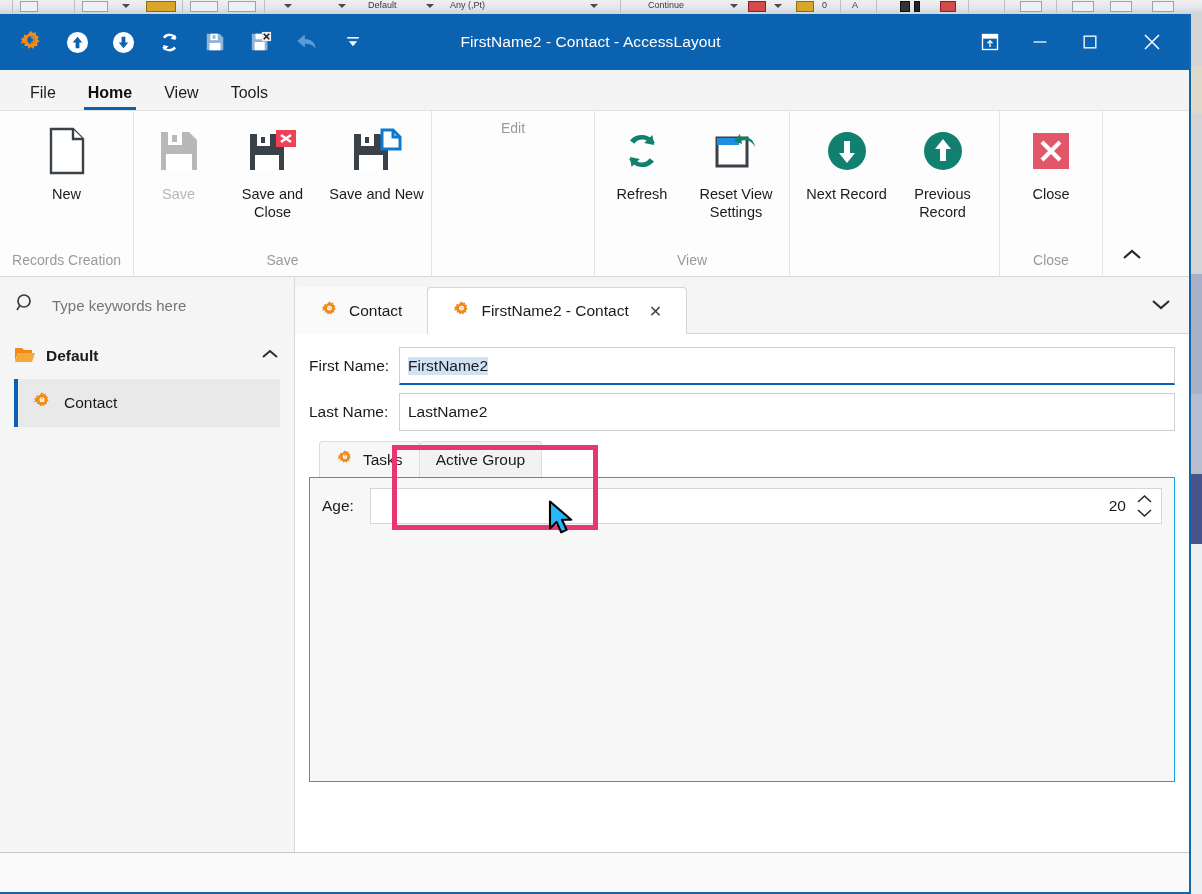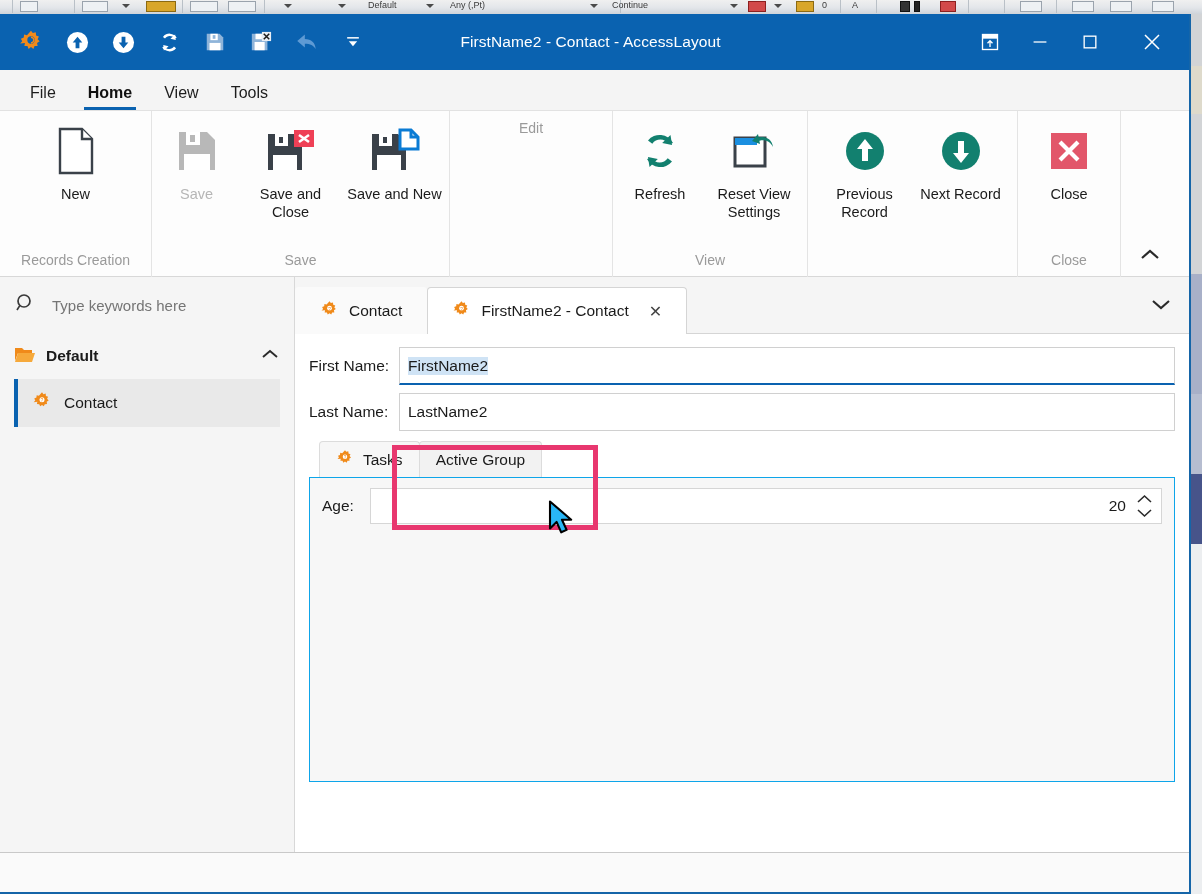--- a/index.html
+++ b/index.html
@@ -214,21 +214,21 @@
     <div class="bi" style="left:190px;width:28px"></div>
     <div class="bi" style="left:228px;width:28px"></div>
     <div class="bsep" style="left:264px"></div>
     <div class="bcar" style="left:284px"></div>
     <div class="bcar" style="left:338px"></div>
     <div class="btxt" style="left:368px">Default</div>
     <div class="bcar" style="left:426px"></div>
     <div class="btxt" style="left:450px">Any (,Pt)</div>
     <div class="bcar" style="left:590px"></div>
     <div class="bsep" style="left:620px"></div>
-    <div class="btxt" style="left:612px">Continue</div>
+    <div class="btxt" style="left:648px">Continue</div>
     <div class="bcar" style="left:730px"></div>
     <div class="bi" style="left:748px;width:18px;background:#d24a4a;border-color:#8c2020"></div>
     <div class="bcar" style="left:774px"></div>
     <div class="bi" style="left:796px;width:18px;background:#d9a62a;border-color:#8c6a12"></div>
     <div class="btxt" style="left:822px">0</div>
     <div class="bsep" style="left:840px"></div>
     <div class="btxt" style="left:852px">A</div>
     <div class="bsep" style="left:876px"></div>
     <div class="bi" style="left:900px;width:10px;background:#333;border-color:#111"></div>
     <div class="bi" style="left:914px;width:6px;background:#222;border-color:#111"></div>
@@ -354,21 +354,21 @@
 
     <div class="ribtabs">
       <div class="ribtab">File</div>
       <div class="ribtab active">Home</div>
       <div class="ribtab">View</div>
       <div class="ribtab">Tools</div>
     </div>
 
     <div class="ribbon">
 
-      <div class="rgroup" style="width:152px">
+      <div class="rgroup" style="width:134px">
         <div class="ritems">
           <div class="rbtn">
             <span class="ico">
               <svg width="44" height="50" viewBox="0 0 44 50">
                 <path d="M6 3h22l10 10v34H6z" fill="#ffffff" stroke="#3a4149" stroke-width="2.4"></path>
                 <path d="M28 3v10h10" fill="#ffffff" stroke="#3a4149" stroke-width="2.4"></path>
               </svg>
             </span>
             <span class="cap">New</span>
           </div>
@@ -452,33 +452,33 @@
         </div>
         <div class="rlabel">View</div>
       </div>
 
       <div class="rgroup" style="width:210px">
         <div class="ritems">
           <div class="rbtn" style="width:96px">
             <span class="ico">
               <svg width="44" height="44" viewBox="0 0 44 44">
                 <circle cx="22" cy="22" r="19" fill="#12806f"></circle>
-                <path d="M22 10l8 10h-5v12h-6V20h-5z" fill="#ffffff"></path>
-              </svg>
-            </span>
-            <span class="cap">Previous Record</span>
+                <path d="M22 34l-8-10h5V12h6v12h5z" fill="#ffffff"></path>
+              </svg>
+            </span>
+            <span class="cap">Next Record</span>
           </div>
           <div class="rbtn" style="width:96px">
             <span class="ico">
               <svg width="44" height="44" viewBox="0 0 44 44">
                 <circle cx="22" cy="22" r="19" fill="#12806f"></circle>
-                <path d="M22 34l-8-10h5V12h6v12h5z" fill="#ffffff"></path>
-              </svg>
-            </span>
-            <span class="cap">Next Record</span>
+                <path d="M22 10l8 10h-5v12h-6V20h-5z" fill="#ffffff"></path>
+              </svg>
+            </span>
+            <span class="cap">Previous Record</span>
           </div>
         </div>
       </div>
 
       <div class="rgroup" style="width:103px">
         <div class="ritems">
           <div class="rbtn" style="width:92px">
             <span class="ico">
               <svg width="42" height="42" viewBox="0 0 42 42">
                 <rect x="3" y="3" width="36" height="36" fill="#e2566a"></rect>

